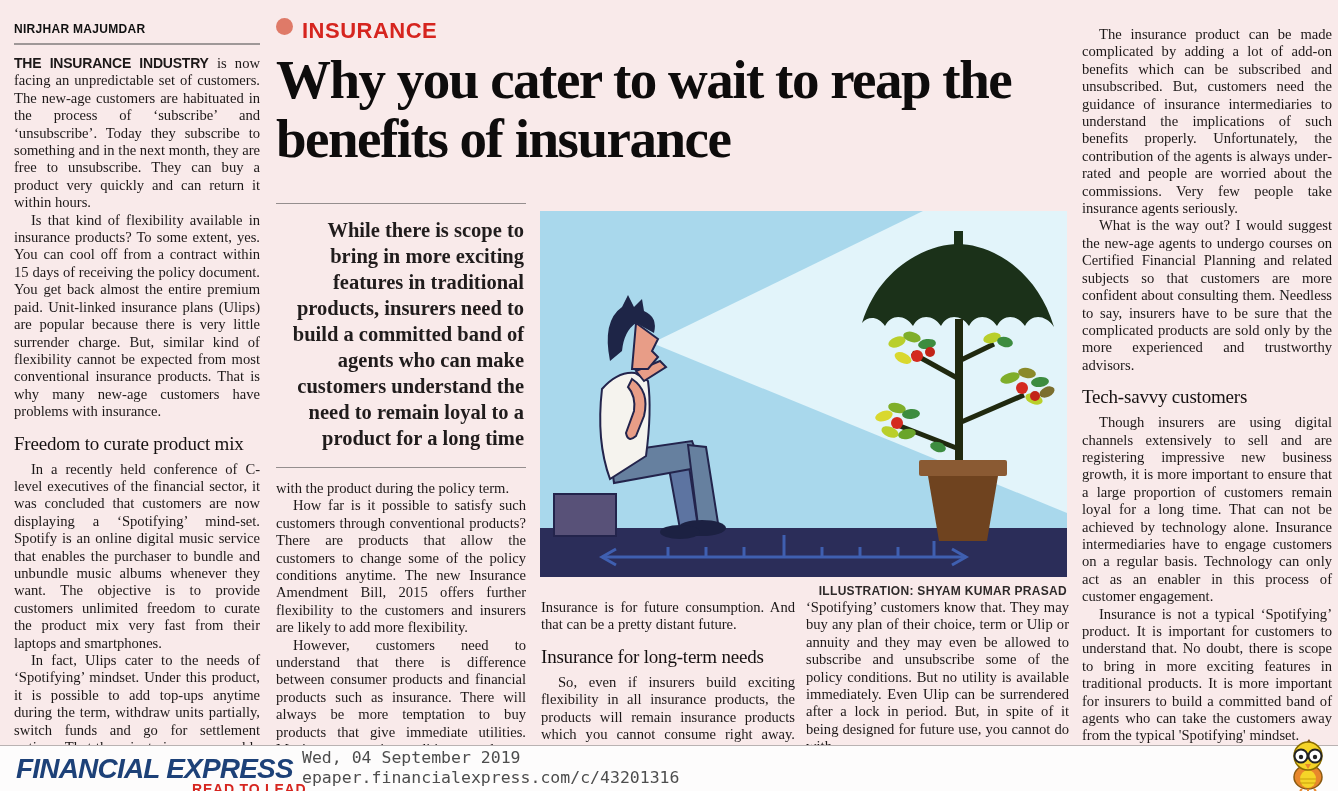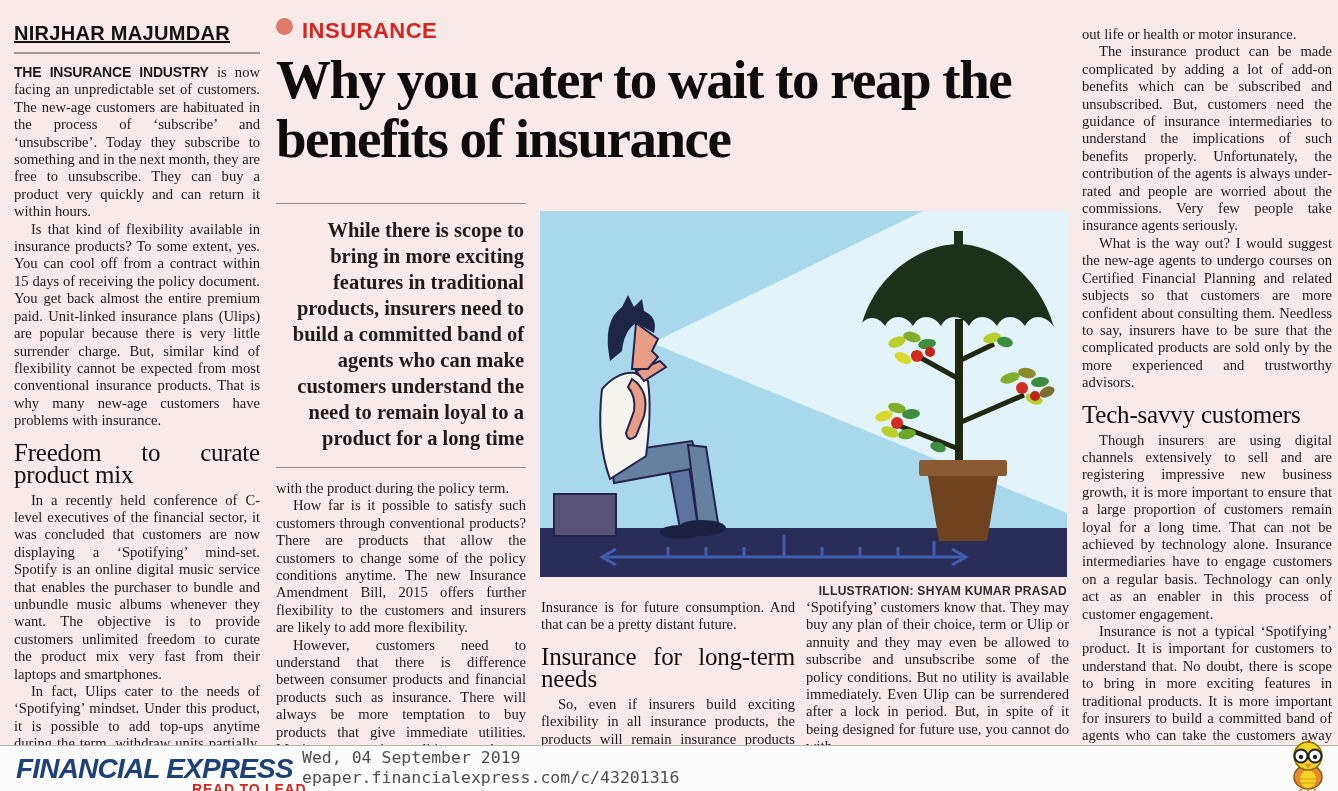--- a/index.html
+++ b/index.html
@@ -16,23 +16,23 @@
   .illus { position:absolute; left:540px; top:211px; width:527px; }
   .col3 { position:absolute; left:541px; top:599px; width:254px; }
   .col4 { position:absolute; left:806px; top:599px; width:263px; }
   .col5 { position:absolute; left:1082px; top:26px; width:250px; }
 
   
   .body-text { font-size:14.6px; line-height:17.4px; text-align:justify; }
   .body-text p { margin:0; }
   .body-text p.indent { text-indent:17px; }
   .lead-in { font-family:"Liberation Sans", sans-serif; font-weight:bold; font-size:14px; letter-spacing:-0.2px; }
-  .byline { font-family:"Liberation Sans", sans-serif; font-weight:bold; font-size:20px; letter-spacing:0.3px; color:#111;text-decoration:underline; }
+  .byline { font-family:"Liberation Sans", sans-serif; font-weight:bold; font-size:12px; letter-spacing:0.3px; color:#111; }
   .rule { height:2px; background:#9f9898; margin:7px 0 10px 0; }
-  .subhead { font-size:25px; line-height:22px; font-weight:normal; margin:12px 0 6px 0; color:#151111; letter-spacing:-0.2px; }
+  .subhead { font-size:19px; line-height:22px; font-weight:normal; margin:12px 0 6px 0; color:#151111; letter-spacing:-0.2px; }
   .kicker { display:flex; gap:9px; }
   .kicker-dot { width:17px; height:17px; border-radius:50%; background:#df7a68; }
   .kicker-label { font-family:"Liberation Sans", sans-serif; font-weight:bold; font-size:22px; letter-spacing:0.5px; color:#d6251f; }
   .headline { margin-top:6px; font-size:55px; line-height:59px; font-weight:bold; letter-spacing:-1.5px; color:#0e0c0c; width:800px; }
   .standfirst {
     border-top:1px solid #958e8e; border-bottom:1px solid #958e8e;
     padding:13px 2px 16px 0; font-size:20.5px; line-height:26px; font-weight:bold; color:#201c1c;
     text-align:right;
   }
   .col2 .body-text { margin-top:12px; }
@@ -176,21 +176,20 @@
   </div>
 
   <div class="col4">
     <div class="body-text">
       <p>‘Spotifying’ customers know that. They may buy any plan of their choice, term or Ulip or annuity and they may even be allowed to subscribe and unsubscribe some of the policy conditions. But no utility is available immediately. Even Ulip can be surrendered after a lock in period. But, in spite of it being designed for future use, you cannot do with-</p>
     </div>
   </div>
 
   <div class="col5">
     <div class="body-text">
-      <p>out life or health or motor insurance.</p>
       <p class="indent">The insurance product can be made complicated by adding a lot of add-on benefits which can be subscribed and unsubscribed. But, customers need the guidance of insurance intermediaries to understand the implications of such benefits properly. Unfortunately, the contribution of the agents is always under-rated and people are worried about the commissions. Very few people take insurance agents seriously.</p>
       <p class="indent">What is the way out? I would suggest the new-age agents to undergo courses on Certified Financial Planning and related subjects so that customers are more confident about consulting them. Needless to say, insurers have to be sure that the complicated products are sold only by the more experienced and trustworthy advisors.</p>
       <div class="subhead">Tech-savvy customers</div>
       <p class="indent">Though insurers are using digital channels extensively to sell and are registering impressive new business growth, it is more important to ensure that a large proportion of customers remain loyal for a long time. That can not be achieved by technology alone. Insurance intermediaries have to engage customers on a regular basis. Technology can only act as an enabler in this process of customer engagement.</p>
       <p class="indent">Insurance is not a typical ‘Spotifying’ product. It is important for customers to understand that. No doubt, there is scope to bring in more exciting features in traditional products. It is more important for insurers to build a committed band of agents who can take the customers away from the typical 'Spotifying' mindset.</p>
       <div class="credit-line">The writer is assistant secretary, Kolkata Audit Centre, LIC of India. All views expressed here are author’s personal</div>
     </div>
   </div>
 
   <div class="footer">

